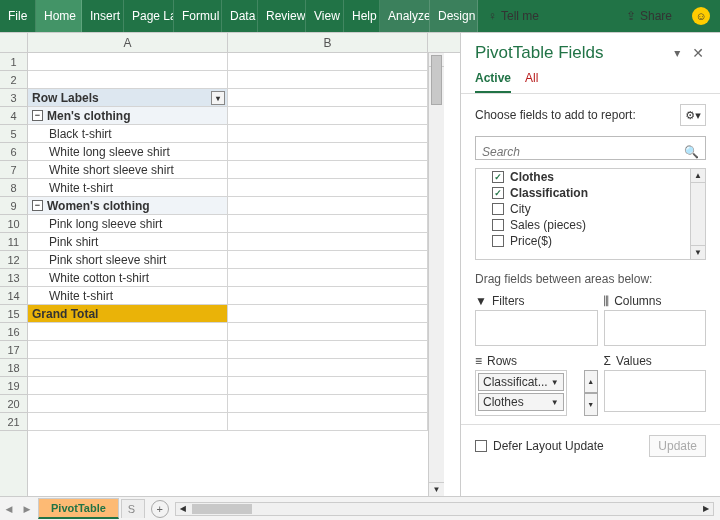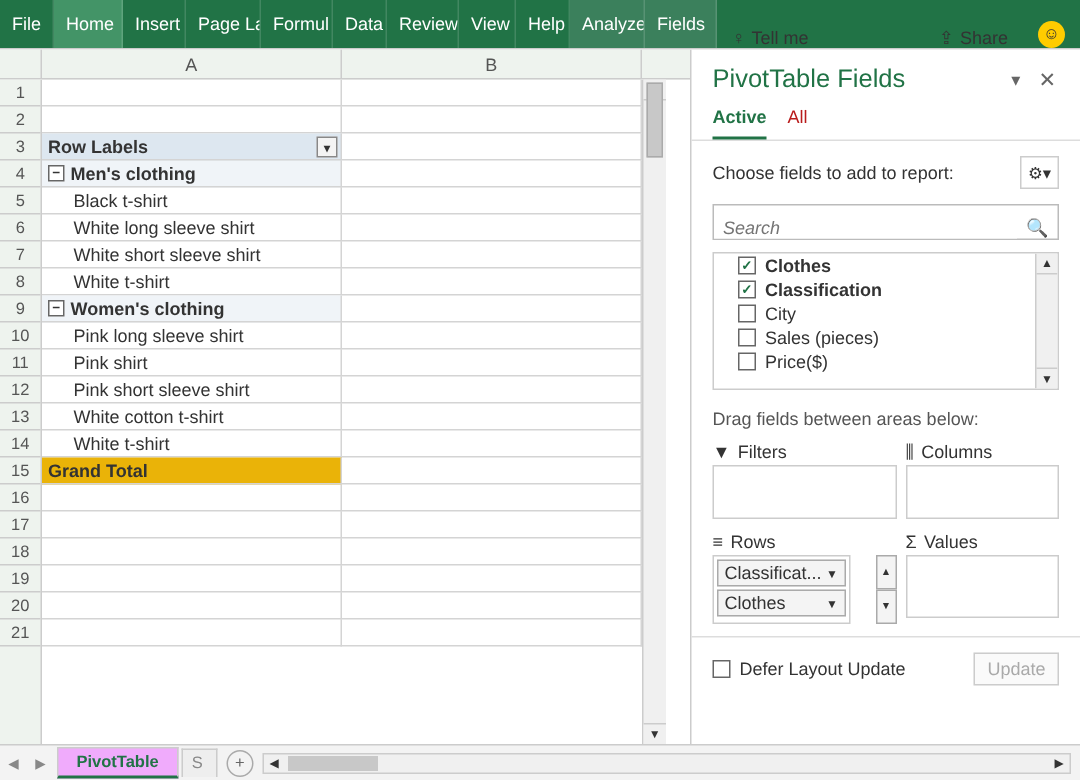--- a/index.html
+++ b/index.html
@@ -1,17 +1,17 @@
 <!DOCTYPE html>
 <html><head>
 <meta charset="utf-8">
 <style>
 *{box-sizing:border-box;margin:0;padding:0;font-family:"Segoe UI",Arial,sans-serif;font-size:12px;color:#333}
 body{width:720px;height:520px;overflow:hidden;background:#fff;display:flex;flex-direction:column}
-.ribbon{background:#217346;height:32px;display:flex;align-items:flex-end;color:#fff}
+.ribbon{background:#217346;height:32px;display:flex;align-items:center;color:#fff}
 .ribbon .tab{padding:0 8px;height:32px;display:flex;align-items:center;color:#fff;cursor:pointer;white-space:nowrap;overflow:hidden;border-right:1px solid rgba(255,255,255,0.15)}
 .ribbon .tab.active{background:#439467}
 .ribbon .tab.analyze,.ribbon .tab.design{background:#3b805c}
 .ribbon .spacer{flex:1}
 .ribbon .right-item{display:flex;align-items:center;gap:4px;padding:0 10px;color:#fff}
 .smiley{width:18px;height:18px;border-radius:50%;background:#ffcc00;display:flex;align-items:center;justify-content:center;font-size:11px;color:#333}
 .main{flex:1;display:flex;overflow:hidden;border-top:1px solid #ccc}
 .sheet-area{flex:1;display:flex;flex-direction:column;position:relative}
 .col-headers{display:flex;height:20px;background:#eef3ee;border-bottom:1px solid #ccc}
 .corner{width:28px;border-right:1px solid #ccc;background:#eef3ee}
@@ -63,21 +63,21 @@
 .pill{border:1px solid #aaa;background:#f4f4f4;height:18px;display:flex;align-items:center;padding:0 4px;margin-bottom:2px;font-size:11px;white-space:nowrap;overflow:hidden}
 .pill .dd{margin-left:auto;font-size:8px;padding-left:3px}
 .rows-area-wrap{display:flex;gap:17px}
 .spin{width:14px;display:flex;flex-direction:column}
 .spin div{flex:1;border:1px solid #aaa;background:#f4f4f4;display:flex;align-items:center;justify-content:center;font-size:7px}
 .defer{display:flex;align-items:center;gap:6px;padding:10px 14px;border-top:1px solid #ddd;margin-top:8px}
 .update-btn{margin-left:auto;border:1px solid #ccc;padding:3px 8px;color:#aaa;background:#fafafa}
 .status{height:24px;background:#f3f3f3;border-top:1px solid #ccc;display:flex;align-items:center}
 .sheet-tabs{display:flex;align-items:center;height:24px}
 .nav-btn{width:18px;height:18px;display:flex;align-items:center;justify-content:center;color:#888;font-size:9px}
-.stab{padding:3px 12px;border:1px solid #ccc;border-bottom:none;background:#f0abfc;margin-left:2px;font-size:11px}
+.stab{padding:3px 12px;border:1px solid #ccc;border-bottom:none;background:#fdba74;margin-left:2px;font-size:11px}
 .stab.active{border-bottom:2px solid #217346;font-weight:bold;color:#217346}
 .stab.inactive{background:#eee;color:#888;width:24px;overflow:hidden;padding:3px 6px}
 .add-sheet{width:18px;height:18px;border:1px solid #aaa;border-radius:50%;display:flex;align-items:center;justify-content:center;margin-left:6px;font-size:11px;color:#666}
 .hscroll{flex:1;margin:0 6px;height:14px;background:#f0f0f0;border:1px solid #ccc;position:relative}
 .hscroll .ha{position:absolute;top:0;bottom:0;width:14px;display:flex;align-items:center;justify-content:center;font-size:8px}
 .hscroll .hthumb{position:absolute;left:16px;top:1px;bottom:1px;width:60px;background:#c8c8c8}
 </style>
 </head>
 <body>
 
@@ -85,21 +85,21 @@
   <div class="tab" style="width:36px">File</div>
   <div class="tab active" style="width:46px">Home</div>
   <div class="tab" style="width:42px">Insert</div>
   <div class="tab" style="width:50px">Page La</div>
   <div class="tab" style="width:48px">Formul</div>
   <div class="tab" style="width:36px">Data</div>
   <div class="tab" style="width:48px">Review</div>
   <div class="tab" style="width:38px">View</div>
   <div class="tab" style="width:36px">Help</div>
   <div class="tab analyze" style="width:50px">Analyze</div>
-  <div class="tab design" style="width:48px">Fields</div>
+  <div class="tab design" style="width:48px">Design</div>
   <div class="right-item">
     <span>♀</span>
     <span>Tell me</span>
   </div>
   <div class="spacer"></div>
   <div class="right-item">
     <span>⇪</span>
     <span>Share</span>
   </div>
   <div class="right-item">

